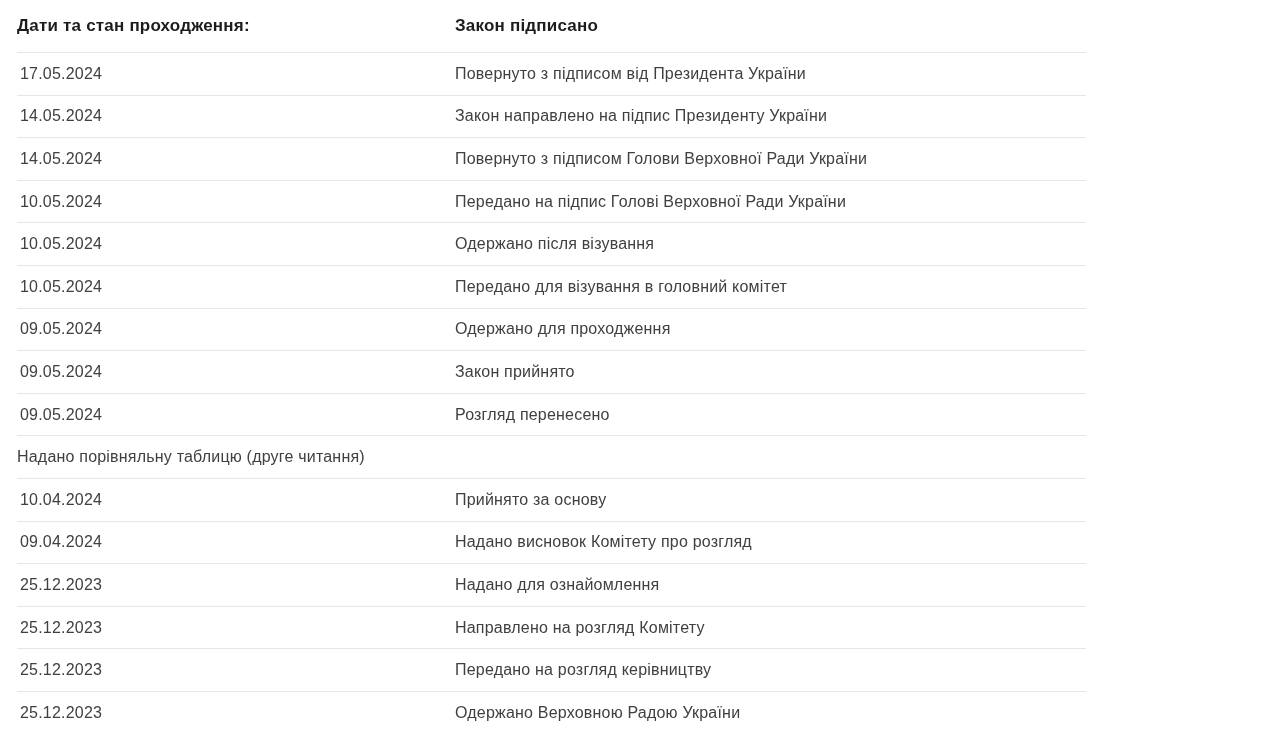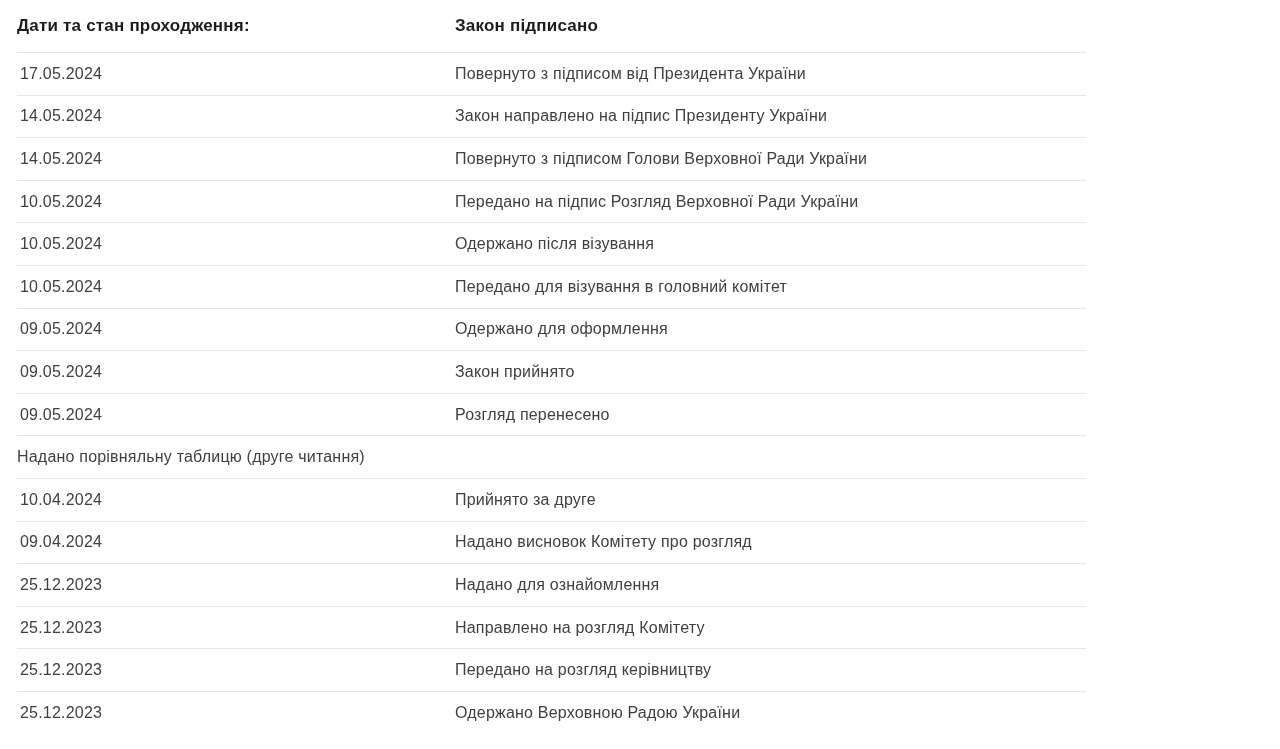--- a/index.html
+++ b/index.html
@@ -68,48 +68,48 @@
     <div class="trow">
       <div class="cell col-date">14.05.2024</div>
       <div class="cell col-status">Закон направлено на підпис Президенту України</div>
     </div>
     <div class="trow">
       <div class="cell col-date">14.05.2024</div>
       <div class="cell col-status">Повернуто з підписом Голови Верховної Ради України</div>
     </div>
     <div class="trow">
       <div class="cell col-date">10.05.2024</div>
-      <div class="cell col-status">Передано на підпис Розгляд Верховної Ради України</div>
+      <div class="cell col-status">Передано на підпис Голові Верховної Ради України</div>
     </div>
     <div class="trow">
       <div class="cell col-date">10.05.2024</div>
       <div class="cell col-status">Одержано після візування</div>
     </div>
     <div class="trow">
       <div class="cell col-date">10.05.2024</div>
       <div class="cell col-status">Передано для візування в головний комітет</div>
     </div>
     <div class="trow">
       <div class="cell col-date">09.05.2024</div>
-      <div class="cell col-status">Одержано для оформлення</div>
+      <div class="cell col-status">Одержано для проходження</div>
     </div>
     <div class="trow">
       <div class="cell col-date">09.05.2024</div>
       <div class="cell col-status">Закон прийнято</div>
     </div>
     <div class="trow">
       <div class="cell col-date">09.05.2024</div>
       <div class="cell col-status">Розгляд перенесено</div>
     </div>
     <div class="trow">
       <div class="cell col-status">Надано порівняльну таблицю (друге читання)</div>
     </div>
     <div class="trow">
       <div class="cell col-date">10.04.2024</div>
-      <div class="cell col-status">Прийнято за друге</div>
+      <div class="cell col-status">Прийнято за основу</div>
     </div>
     <div class="trow">
       <div class="cell col-date">09.04.2024</div>
       <div class="cell col-status">Надано висновок Комітету про розгляд</div>
     </div>
     <div class="trow">
       <div class="cell col-date">25.12.2023</div>
       <div class="cell col-status">Надано для ознайомлення</div>
     </div>
     <div class="trow">

